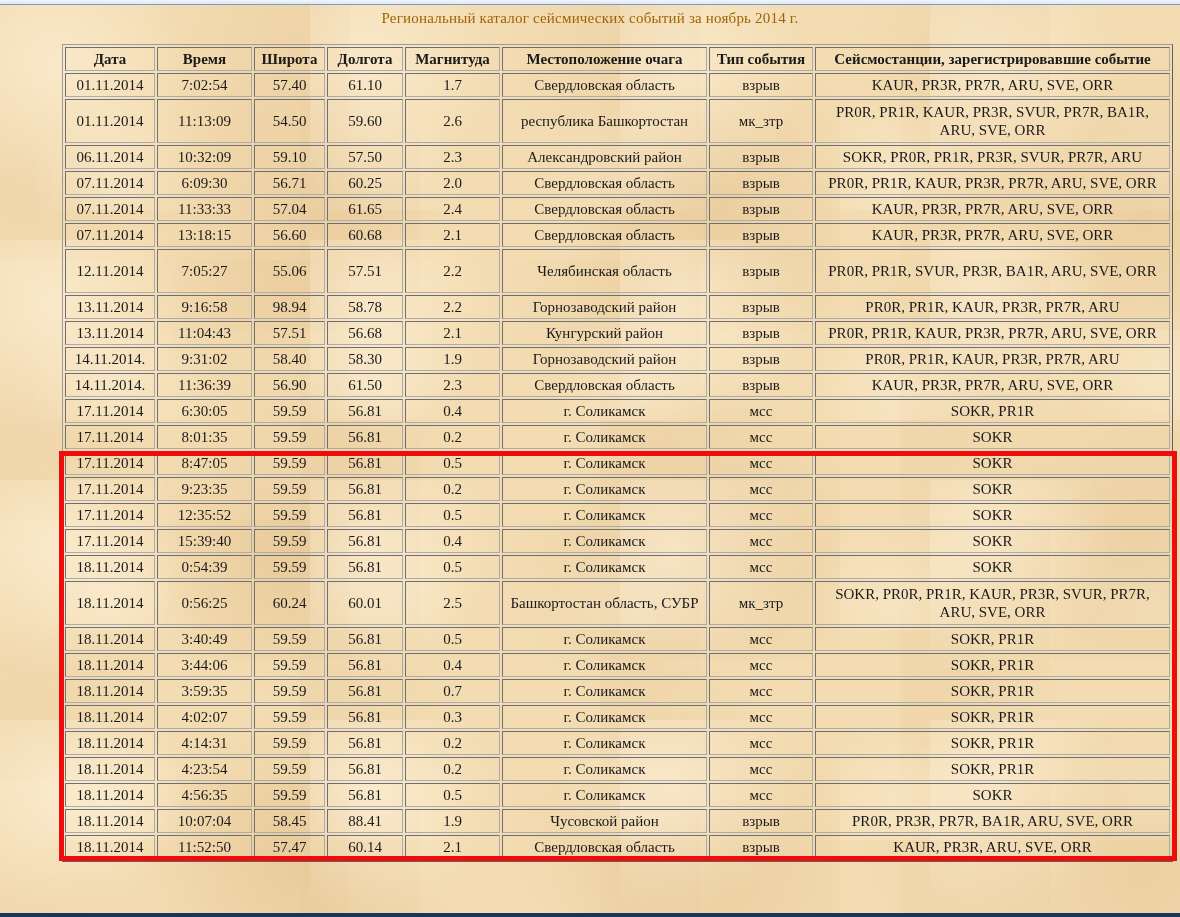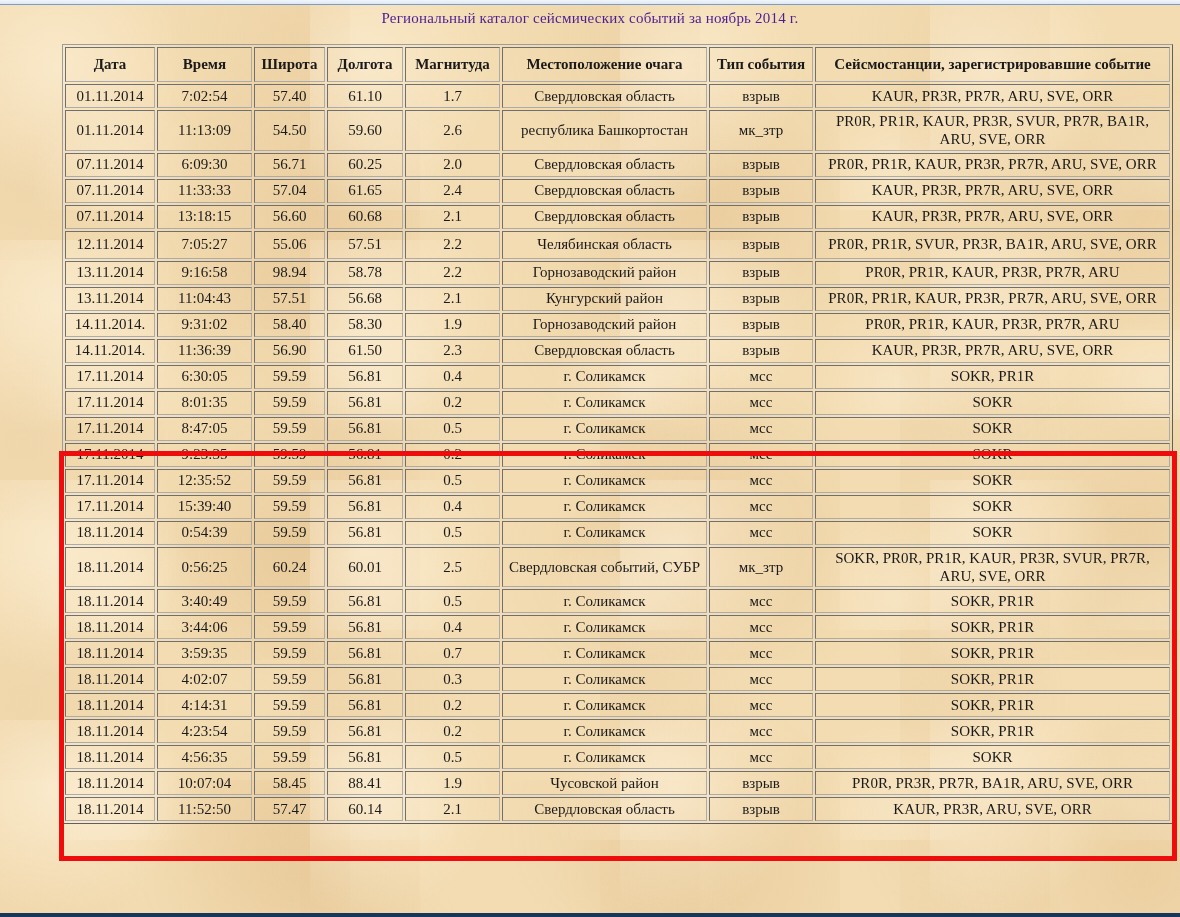--- a/index.html
+++ b/index.html
@@ -54,40 +54,40 @@
   th, td {
     border: 1px solid;
     border-color: #6f6f6f #ababab #ababab #6f6f6f;
     text-align: center;
     vertical-align: middle;
     padding: 1px 3px;
     font-size: 15px;
     line-height: 1.22;
     overflow: hidden;
   }
-  th { height: 35px; font-weight: bold; }
+  th { height: 24px; font-weight: bold; }
   td { height: 24px; }
-  tr.tall td { height: 28px; }
+  tr.tall td { height: 44px; }
   .highlight-box {
     position: absolute;
     left: 59px;
     top: 451px;
     width: 1118px;
     height: 410px;
     border: 5px solid #ee0c0c;
     pointer-events: none;
     z-index: 5;
   }
 </style>
 </head>
 <body>
 
 <div class="top-bar"></div>
 
-<div class="page-title" style="color: #4c1d95; text-align: center;">Региональный каталог сейсмических событий за ноябрь 2014 г.</div>
+<div class="page-title" style="color: #a16207; text-align: center;">Региональный каталог сейсмических событий за ноябрь 2014 г.</div>
 
 <table class="catalog">
   <colgroup>
     <col class="c0">
       <col class="c1">
       <col class="c2">
       <col class="c3">
     <col class="c4">
       <col class="c5">
       <col class="c6">
@@ -120,20 +120,30 @@
         <td>01.11.2014</td>
         <td>11:13:09</td>
         <td>54.50</td>
         <td>59.60</td>
         <td>2.6</td>
         <td>республика Башкортостан</td>
         <td>мк_зтр</td>
         <td>PR0R, PR1R, KAUR, PR3R, SVUR, PR7R, BA1R, ARU, SVE, ORR</td>
       </tr>
       <tr>
+        <td>06.11.2014</td>
+        <td>10:32:09</td>
+        <td>59.10</td>
+        <td>57.50</td>
+        <td>2.3</td>
+        <td>Александровский район</td>
+        <td>взрыв</td>
+        <td>SOKR, PR0R, PR1R, PR3R, SVUR, PR7R, ARU</td>
+      </tr>
+      <tr>
         <td>07.11.2014</td>
         <td>6:09:30</td>
         <td>56.71</td>
         <td>60.25</td>
         <td>2.0</td>
         <td>Свердловская область</td>
         <td>взрыв</td>
         <td>PR0R, PR1R, KAUR, PR3R, PR7R, ARU, SVE, ORR</td>
       </tr>
       <tr>
@@ -275,21 +285,21 @@
         <td>г. Соликамск</td>
         <td>мсс</td>
         <td>SOKR</td>
       </tr>
       <tr class="tall">
         <td>18.11.2014</td>
         <td>0:56:25</td>
         <td>60.24</td>
         <td>60.01</td>
         <td>2.5</td>
-        <td>Свердловская событий, СУБР</td>
+        <td>Башкортостан область, СУБР</td>
         <td>мк_зтр</td>
         <td>SOKR, PR0R, PR1R, KAUR, PR3R, SVUR, PR7R, ARU, SVE, ORR</td>
       </tr>
       <tr>
         <td>18.11.2014</td>
         <td>3:40:49</td>
         <td>59.59</td>
         <td>56.81</td>
         <td>0.5</td>
         <td>г. Соликамск</td>

